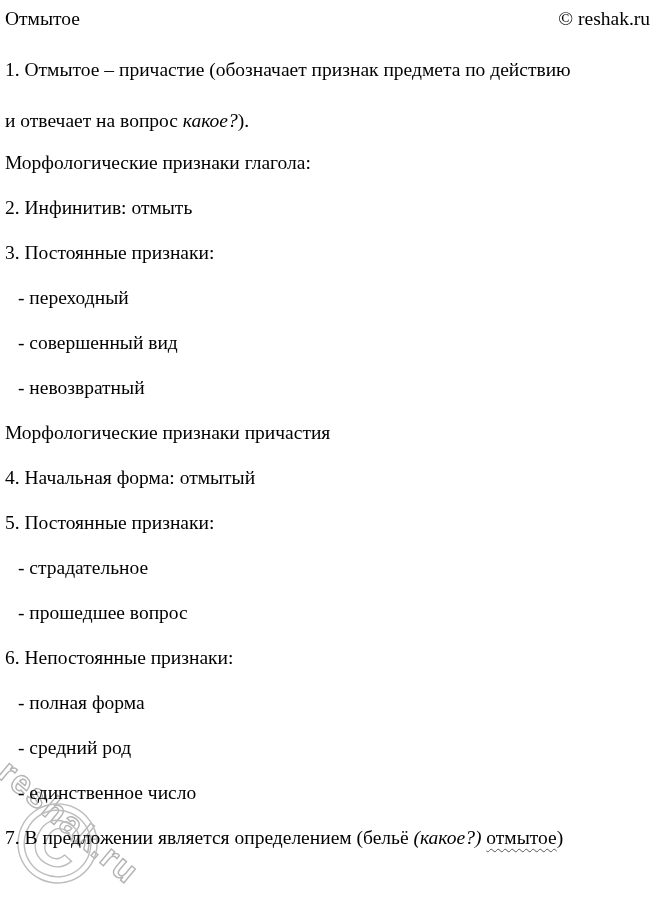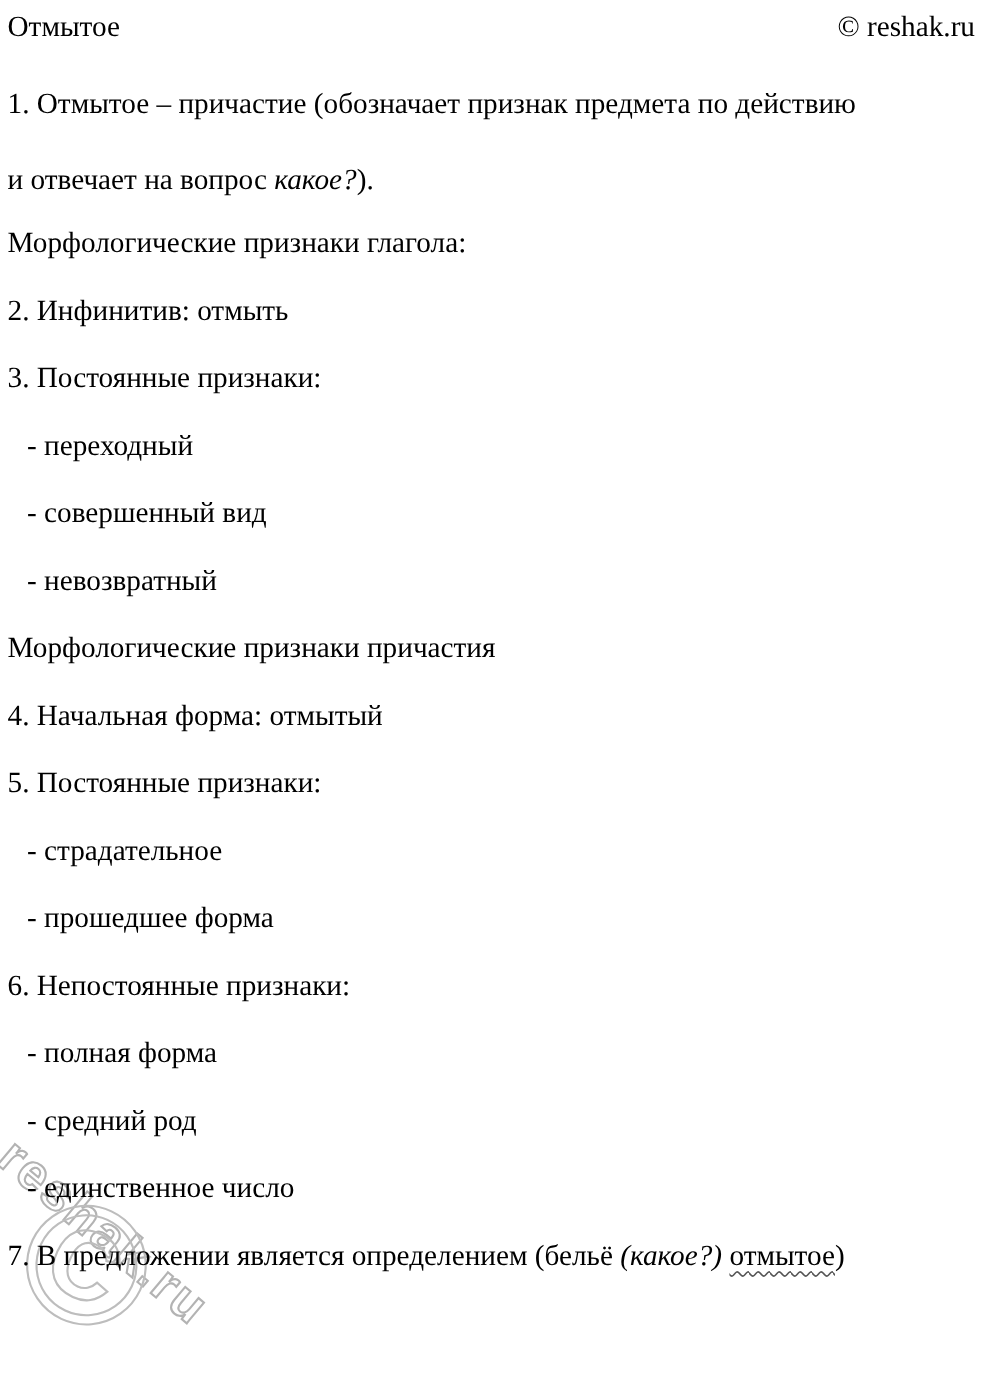--- a/index.html
+++ b/index.html
@@ -124,21 +124,21 @@
     <p class="line indent">- совершенный вид</p>
     <p class="line indent">- невозвратный</p>
 
     <p class="line bold">Морфологические признаки причастия</p>
 
     <p class="line">4. Начальная форма: отмытый</p>
 
     <p class="line">5. Постоянные признаки:</p>
 
     <p class="line indent">- страдательное</p>
-    <p class="line indent">- прошедшее форма</p>
+    <p class="line indent">- прошедшее вопрос</p>
 
     <p class="line">6. Непостоянные признаки:</p>
 
     <p class="line indent">- полная форма</p>
     <p class="line indent">- средний род</p>
     <p class="line indent">- единственное число</p>
 
     <p class="line"><span>7. В предложении является определением (бельё </span><span class="it">(какое?)</span><span> </span><span class="wavy-underline">отмытое</span><span>)</span></p>
 
   </div>

